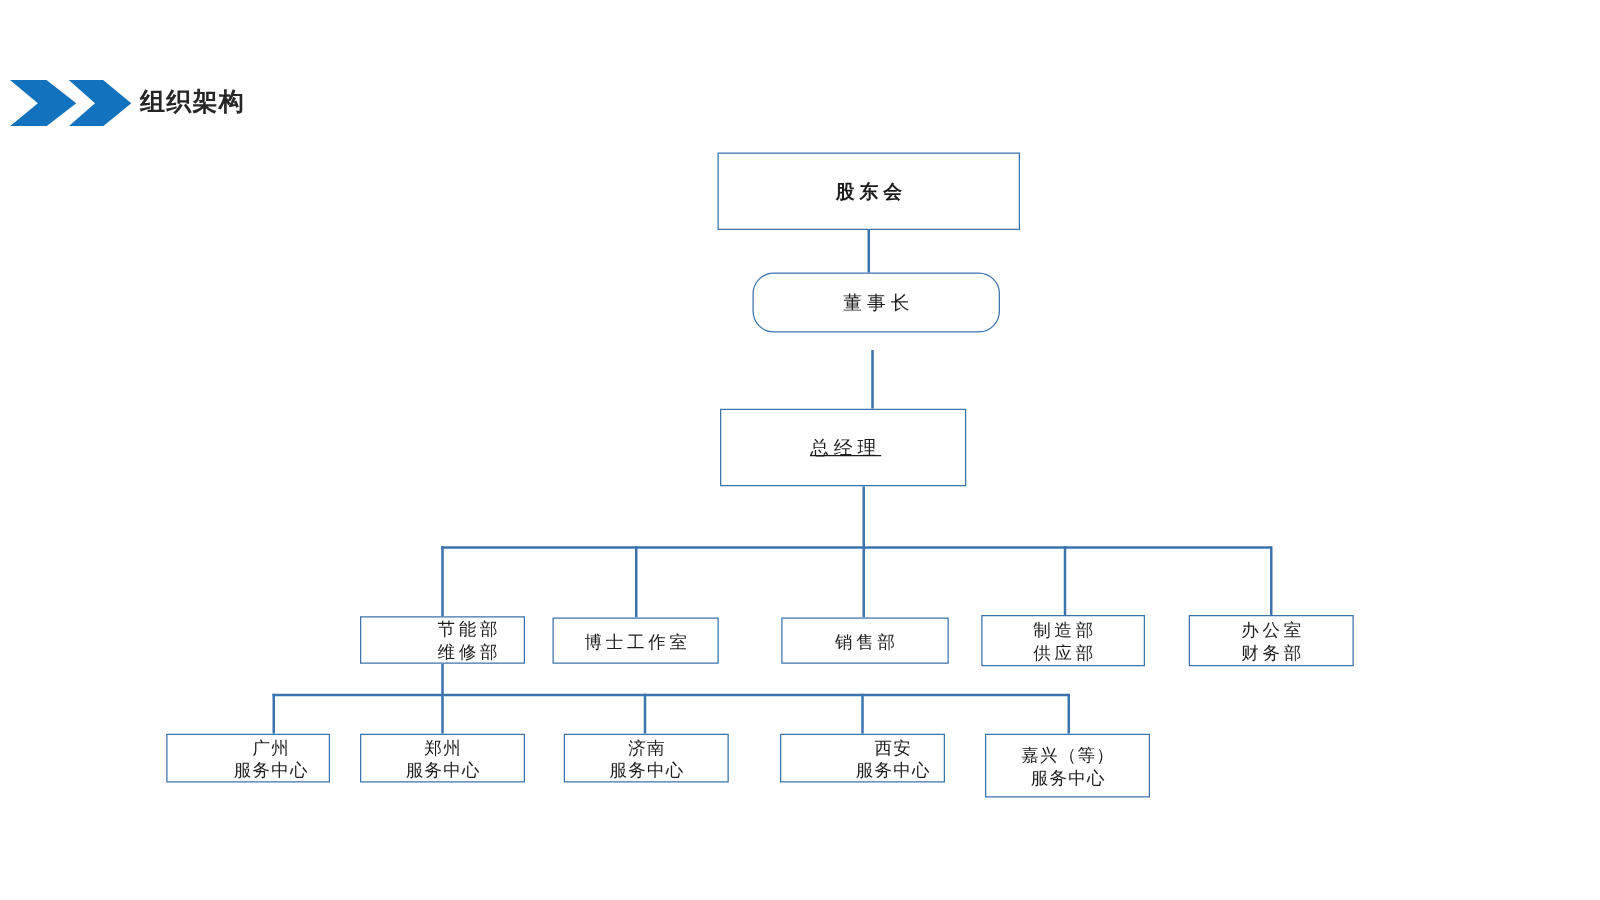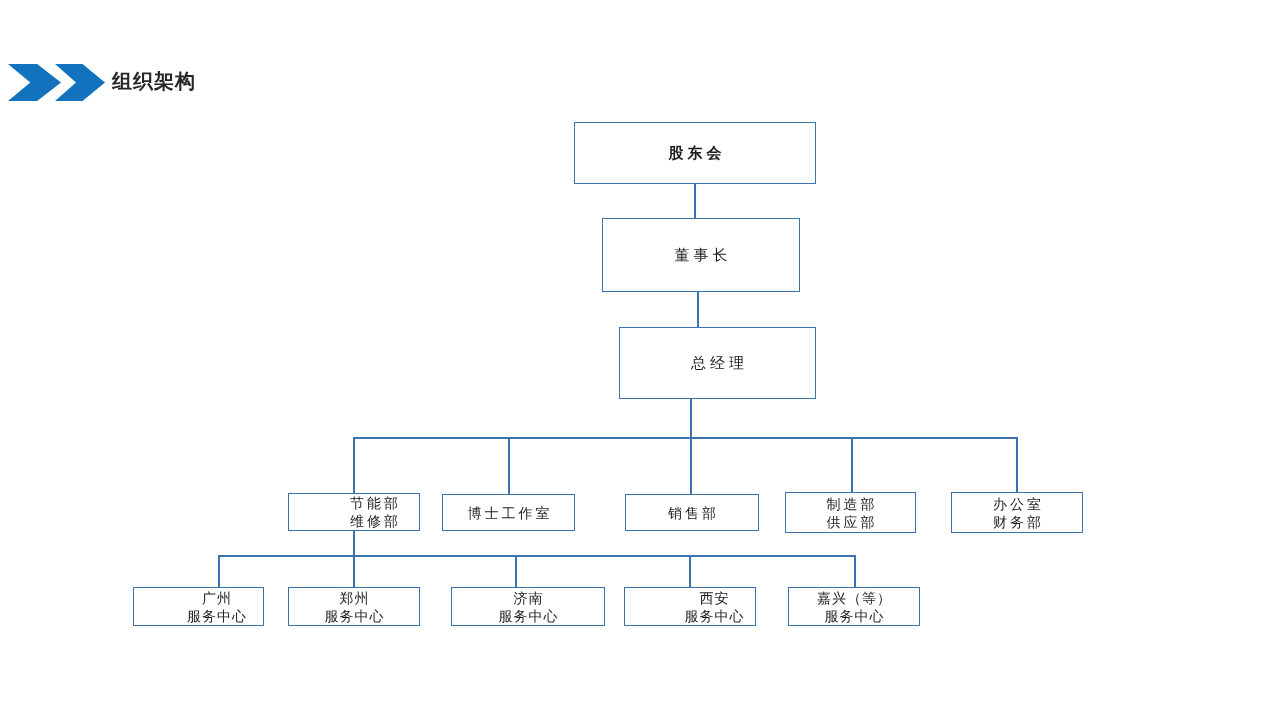--- a/index.html
+++ b/index.html
@@ -23,32 +23,32 @@
     position:absolute;border:1.5px solid #3B73AD;background:#ffffff;color:#1c1c1c;
     display:flex;flex-direction:column;align-items:center;justify-content:center;
     text-align:center;box-sizing:border-box;
   }
   .node .ln{display:block;}
   .lvl-top{font-size:15px;letter-spacing:4px;text-indent:4px;}
   .lvl-mid{font-size:14px;letter-spacing:3px;text-indent:3px;line-height:18px;}
   .lvl-bot{font-size:14px;letter-spacing:1px;text-indent:1px;line-height:18px;}
   
   .n-shareholders{left:574px;top:122px;width:242px;height:62px;font-weight:bold;}
-  .n-chairman{left:602px;top:218px;width:198px;height:74px;}
-  .n-gm{left:619px;top:327px;width:197px;height:72px;}
+  .n-chairman{left:602px;top:218px;width:198px;height:48px;border-radius:17px;}
+  .n-gm{left:576px;top:327px;width:197px;height:62px;text-decoration:underline;}
   .n-energy{left:288px;top:493px;width:132px;height:38px;padding-left:40px;}
   .n-doctor{left:442px;top:494px;width:133px;height:37px;}
   .n-sales{left:625px;top:494px;width:134px;height:37px;}
   .n-mfg{left:785px;top:492px;width:131px;height:41px;}
   .n-office{left:951px;top:492px;width:132px;height:41px;}
   .n-gz{left:133px;top:587px;width:131px;height:39px;padding-left:36px;}
   .n-zz{left:288px;top:587px;width:132px;height:39px;}
-  .n-jn{left:451px;top:587px;width:154px;height:39px;}
+  .n-jn{left:451px;top:587px;width:132px;height:39px;}
   .n-xa{left:624px;top:587px;width:132px;height:39px;padding-left:48px;}
-  .n-jx{left:788px;top:587px;width:132px;height:39px;}
+  .n-jx{left:788px;top:587px;width:132px;height:51px;}
   
   .line{position:absolute;background:#3B73AD;}
   .l-v1{left:694px;top:184px;width:1.5px;height:34px;}
   .l-v2{left:697px;top:280px;width:1.5px;height:47px;}
   .l-v3{left:690px;top:389px;width:1.5px;height:105px;}
   .l-trunk1{left:353px;top:437px;width:664px;height:1.5px;}
   .l-s1{left:353px;top:437px;width:1.5px;height:56px;}
   .l-s2{left:508px;top:437px;width:1.5px;height:57px;}
   .l-s4{left:851px;top:437px;width:1.5px;height:55px;}
   .l-s5{left:1016px;top:437px;width:1.5px;height:55px;}

